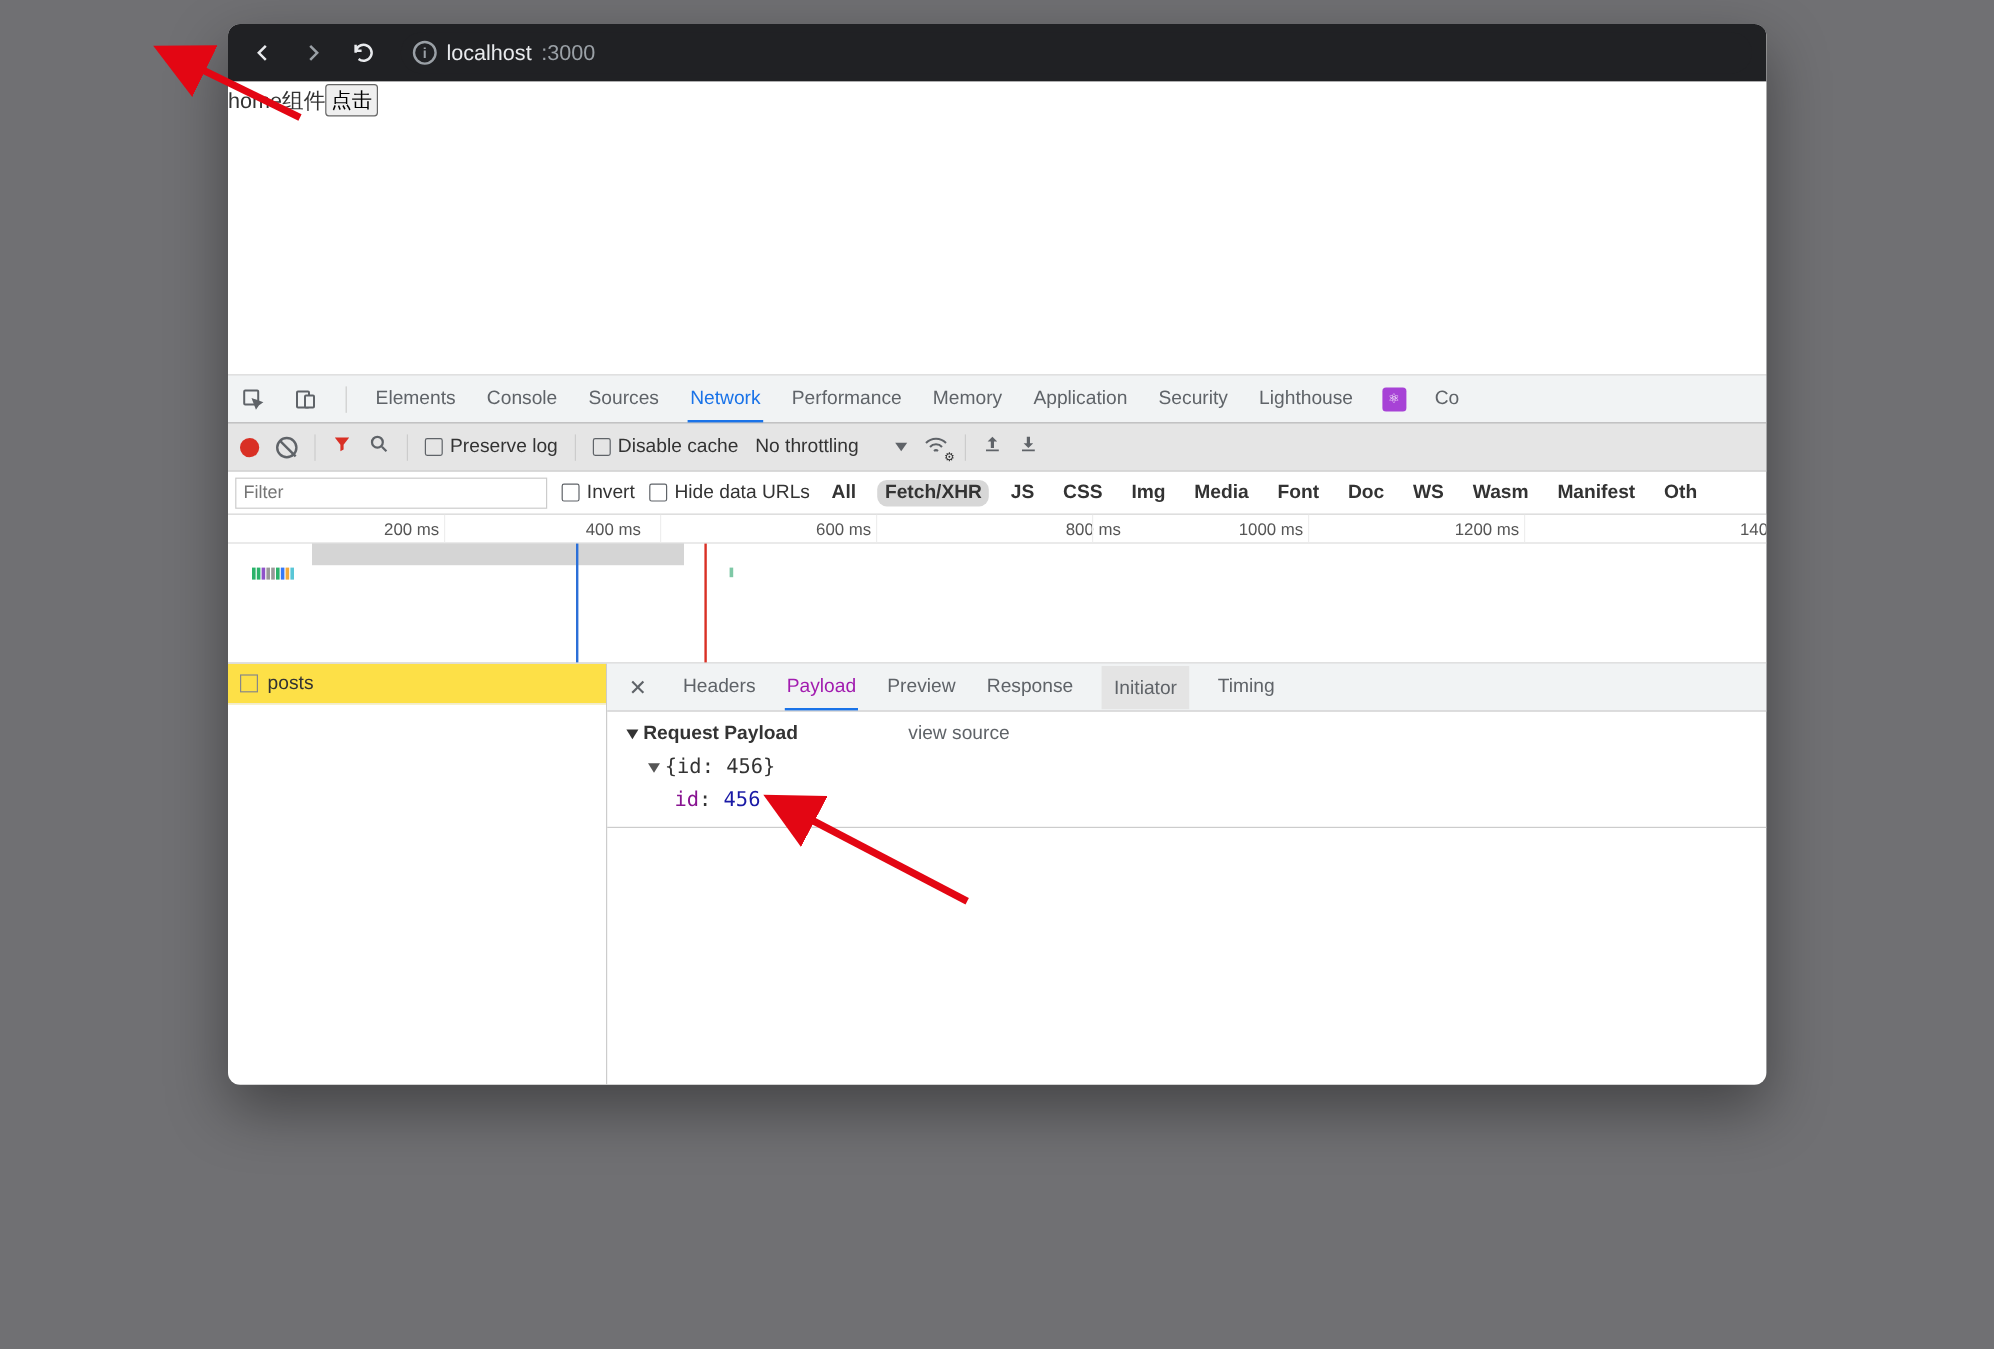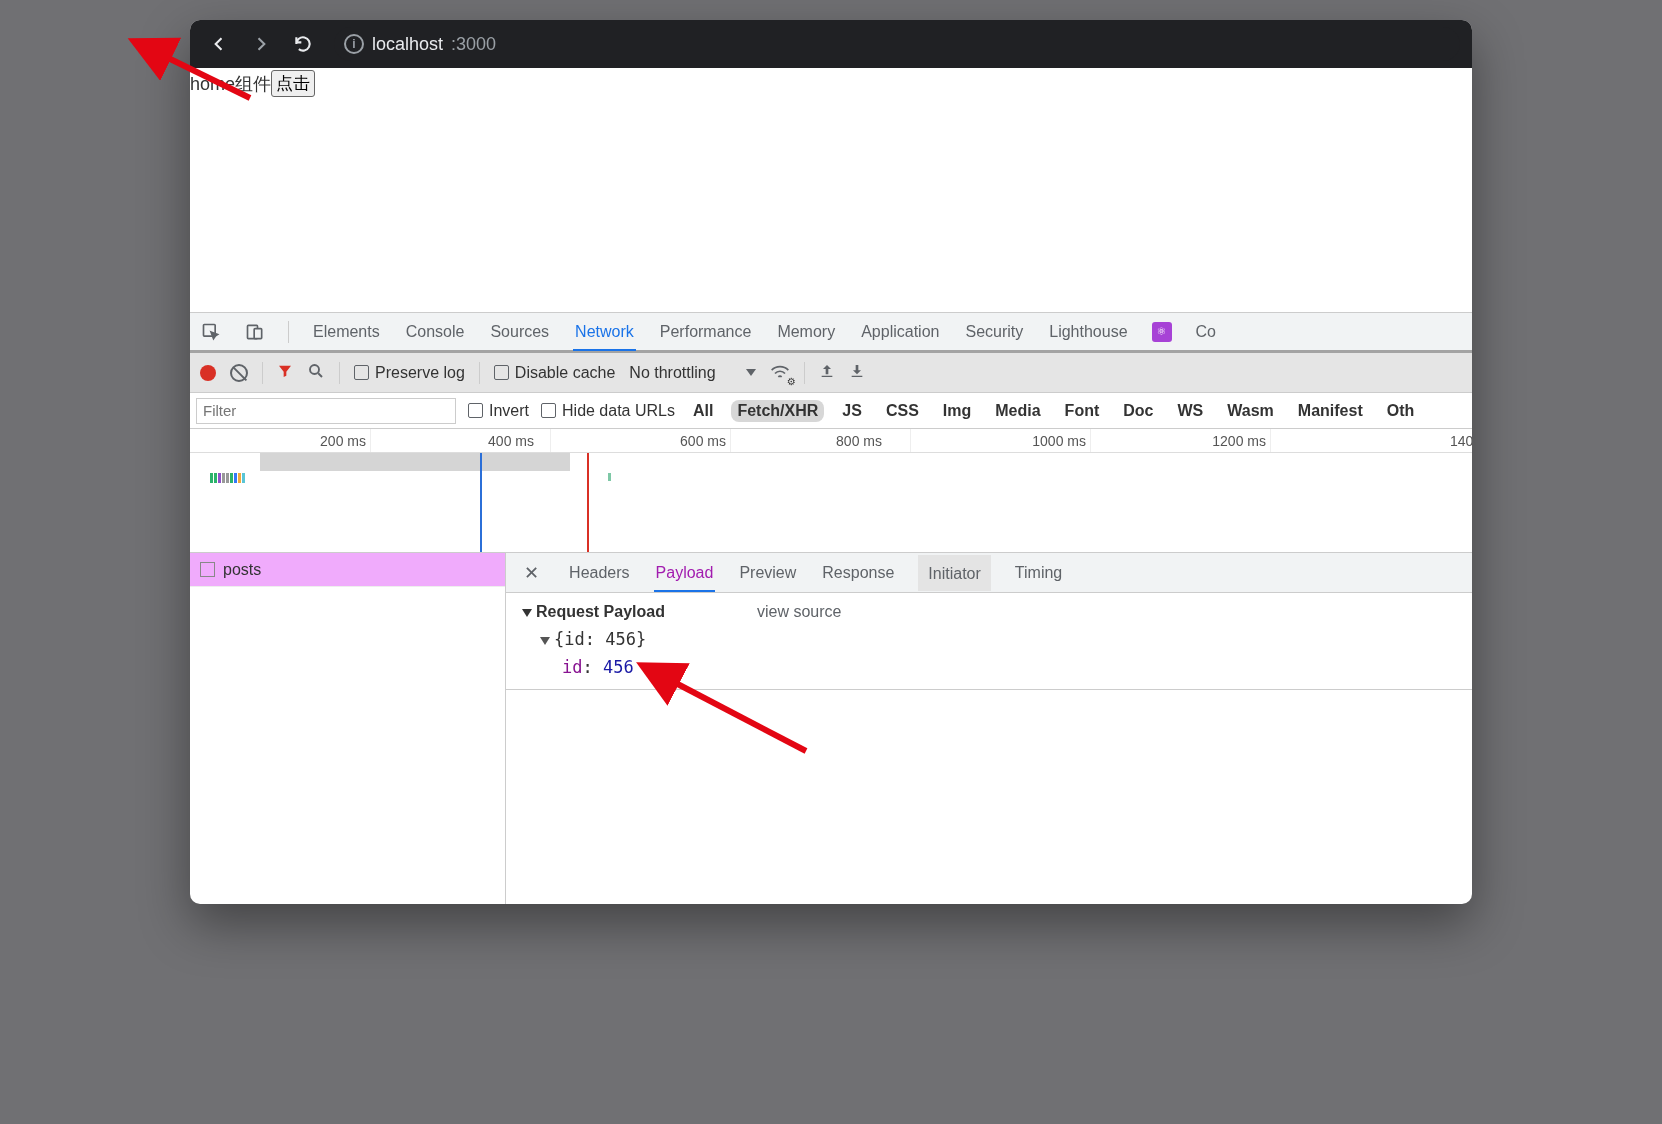--- a/index.html
+++ b/index.html
@@ -71,21 +71,21 @@
   .devtools {
     flex: 1;
     display: flex;
     flex-direction: column;
     font-size: 16px;
     color: #333;
     border-top: 1px solid #ccc;
   }
   .dt-tabs {
     height: 40px;
-    border-bottom: 3px solid #a3a3a3;
+    border-bottom: 1px solid #a3a3a3;
     display: flex;
     align-items: center;
     padding: 0 10px;
     gap: 22px;
     background: #f1f3f4;
   }
   .dt-tool-icon { width: 22px; height: 22px; display: flex; align-items: center; justify-content: center; color: #5f6368; cursor: pointer; }
   .dt-sep { width: 1px; height: 22px; background: #ccc; }
   .dt-tab { cursor: pointer; color: #5f6368; padding: 10px 2px 8px; border-bottom: 2px solid transparent; }
   .dt-tab.active { color: #1a73e8; border-bottom-color: #1a73e8; }
@@ -141,21 +141,21 @@
   .tl-gridline { position:absolute; top:0; bottom:0; width:1px; background:#eee;}
   .tl-sel { position:absolute; top:24px; height: 18px; background:#888; opacity:0.35;}
   .tl-bars { position:absolute; top:44px; left:20px; display:flex; gap:1px;}
   .tl-bar { width:3px; height:10px;}
   .tl-bars2 { position:absolute; top:44px; left:418px; display:flex; gap:1px;}
   
   .dt-main { flex:1; display:flex; min-height:0;}
   .req-list { width: 316px; border-right: 1px solid #ccc; display:flex; flex-direction:column;}
   .req-head { height: 40px; border-bottom: 1px solid #ccc; display:flex; align-items:center; padding:0 10px; font-weight:400; background:#f1f3f4;}
   .req-row { height: 34px; display:flex; align-items:center; gap:8px; padding:0 10px; border-bottom:1px solid #eee; cursor:pointer;}
-  .req-row.selected { background:#f0abfc;}
+  .req-row.selected { background:#fde047;}
   .req-ico { width:15px; height:15px; border:1px solid #888;}
   .detail { flex:1; display:flex; flex-direction:column; position:relative;}
   .detail-tabs { height: 40px; border-bottom: 1px solid #ccc; display:flex; align-items:center; gap: 22px; padding: 0 12px; background:#f1f3f4;}
   .detail-close { color:#5f6368; font-size:18px; cursor:pointer; padding:0 6px;}
   .dtl-tab { padding: 10px 2px 8px; color:#5f6368; cursor:pointer; border-bottom:2px solid transparent;}
   .dtl-tab.active { color:#a21caf; border-bottom-color:#1a73e8;}
   .dtl-tab.initiator { background:#e4e4e4; border-radius: 0; padding: 10px 10px 8px; border-bottom:none;}
   .payload {
     padding: 10px 16px 12px;
     font-size: 16px;
@@ -313,21 +313,21 @@
       <span class="type-btn">Wasm</span>
       <span class="type-btn">Manifest</span>
       <span class="type-btn">Oth</span>
     </div>
 
     <div class="timeline">
       <div class="tl-ticks">
         <span class="tl-tick" style="left:180px">200 ms</span>
         <span class="tl-tick" style="left:348px">400 ms</span>
         <span class="tl-tick" style="left:540px">600 ms</span>
-        <span class="tl-tick" style="left:696px">800 ms</span>
+        <span class="tl-tick" style="left:748px">800 ms</span>
         <span class="tl-tick" style="left:900px">1000 ms</span>
         <span class="tl-tick" style="left:1080px">1200 ms</span>
         <span class="tl-tick" style="left:1260px; transform:none;">1400</span>
         <span class="tl-gridline" style="left:180px"></span>
         <span class="tl-gridline" style="left:360px"></span>
         <span class="tl-gridline" style="left:540px"></span>
         <span class="tl-gridline" style="left:720px"></span>
         <span class="tl-gridline" style="left:900px"></span>
         <span class="tl-gridline" style="left:1080px"></span>
       </div>

